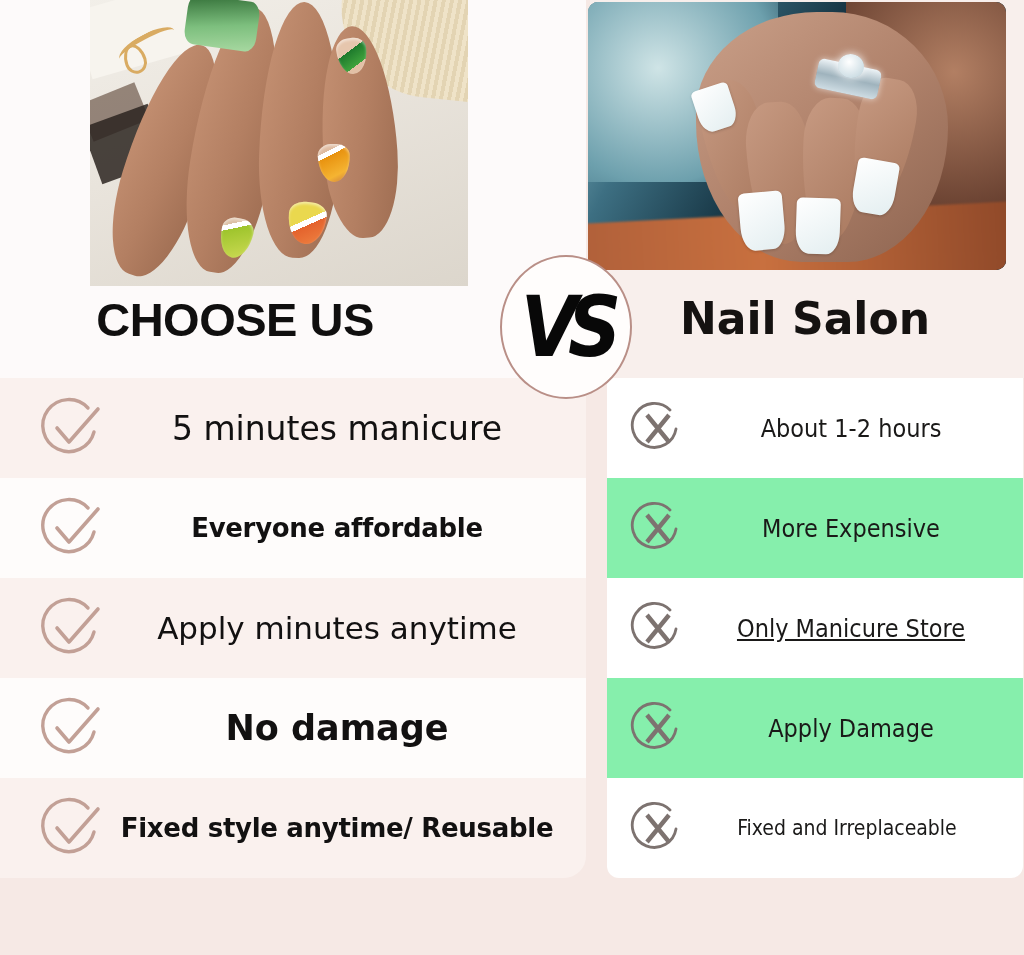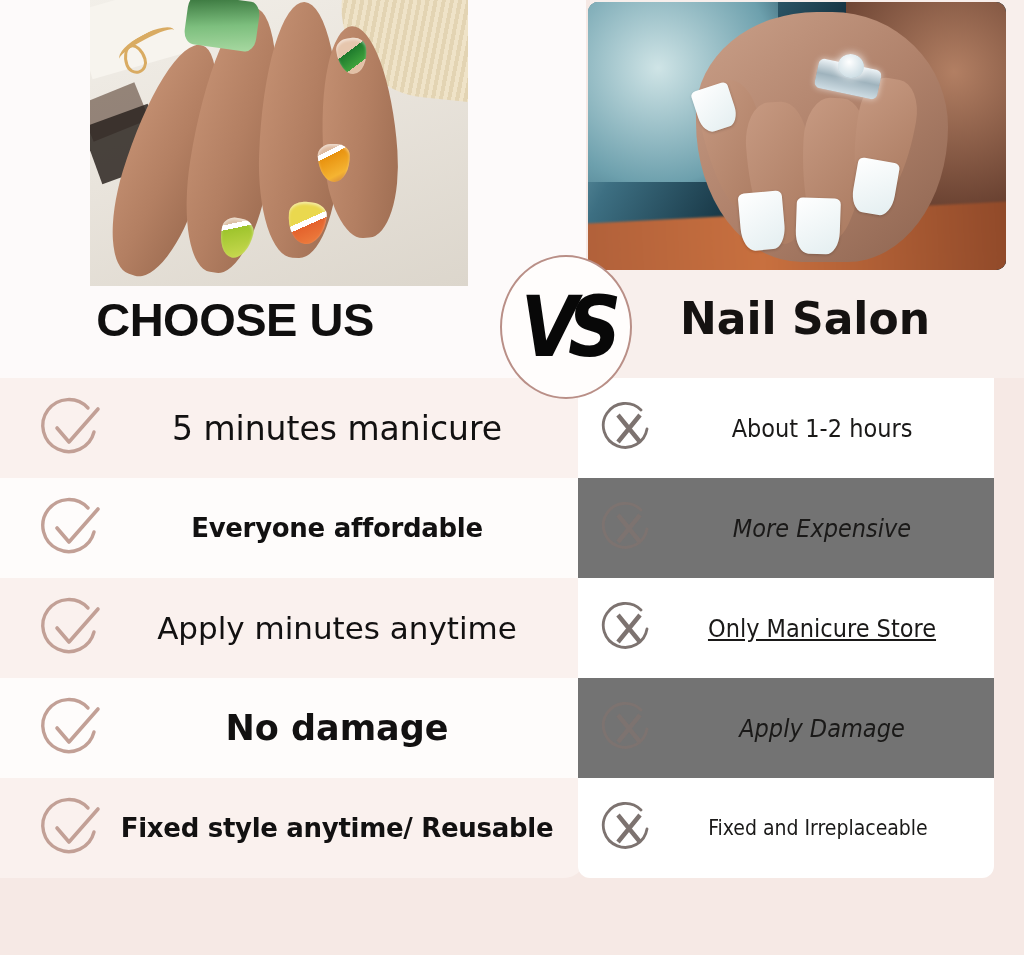--- a/index.html
+++ b/index.html
@@ -132,30 +132,30 @@
     letter-spacing:-10px;font-style:italic;
     transform:scaleY(1.12);line-height:1;
   }
 
   
   .col-left{
     position:absolute;left:0;top:378px;width:586px;
     border-radius:0 0 22px 0;overflow:hidden;
   }
   .col-right{
-    position:absolute;left:578px;top:378px;width:416px;
+    position:absolute;left:607px;top:378px;width:416px;
     border-radius:0 0 12px 12px;overflow:hidden;
   }
   .row{display:flex;align-items:center;}
   .row-l{height:100px;padding-left:36px;}
   .row-r{height:100px;padding-left:22px;}
   .row.alt-a{background:#faf1ee;}
   .row.alt-b{background:#fefcfb;}
   .row.ralt-a{background:#ffffff;}
-  .row.ralt-b{background:#737373;font-style:italic;}
+  .row.ralt-b{background:#86efac;}
 
   .check-ico{flex:0 0 auto;width:72px;height:72px;position:relative;}
   .check-ico svg{display:block;}
   .x-ico{flex:0 0 auto;width:58px;height:58px;position:relative;margin-right:4px;}
 
   .txt-l{
     flex:1;text-align:center;color:#121111;
     font-family:"DejaVu Sans", sans-serif;font-weight:400;
     padding-right:20px;
   }

